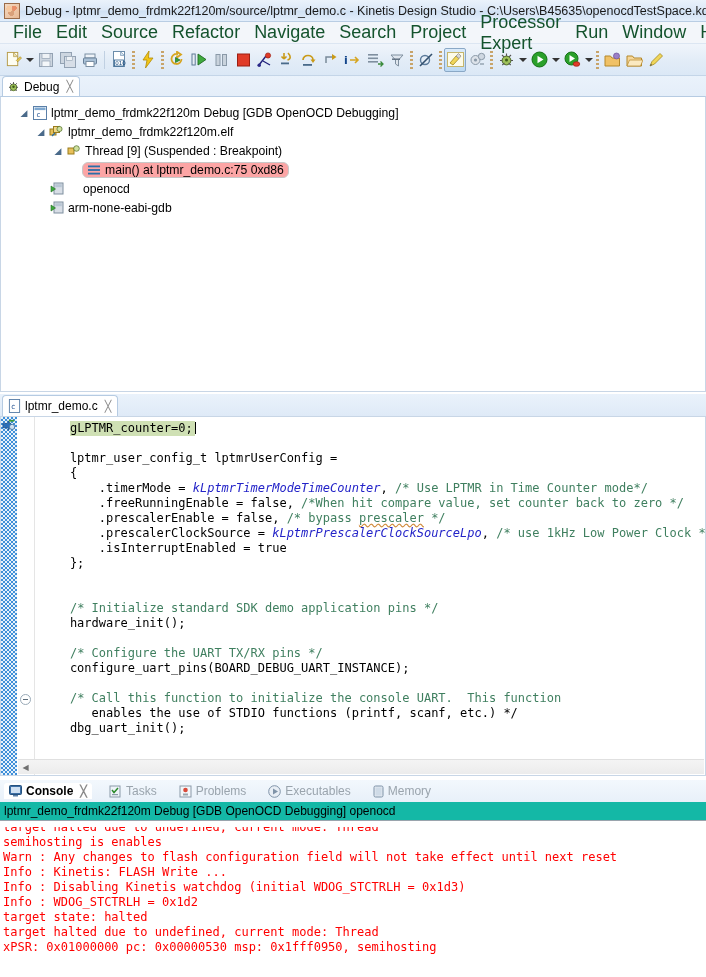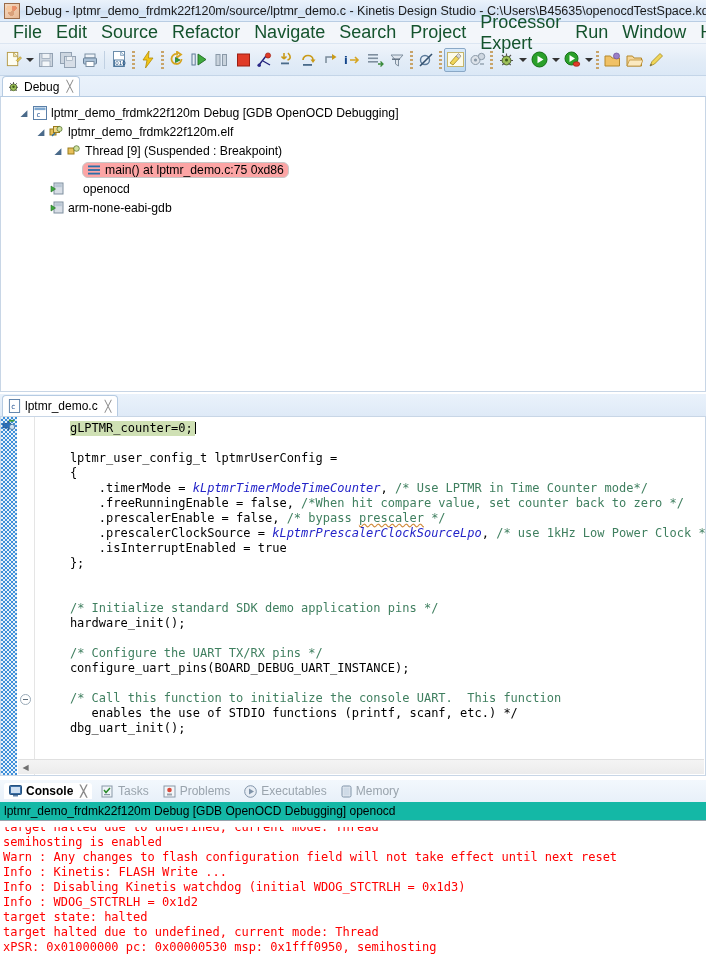--- a/index.html
+++ b/index.html
@@ -198,21 +198,21 @@
   #hscroll .arr-l { width: 15px; text-align: center; color: #707070; font-size: 8px; }
 
   
   #console {
     position: absolute; left: 0; top: 780px; width: 706px; height: 197px;
     background: #fff;
   }
   #console-tabs {
     height: 22px; display: flex; align-items: center;
     background: linear-gradient(to bottom,#f3f8fd,#e8f0f9);
-    padding-left: 4px; gap: 4px;
+    padding-left: 4px; gap: 12px;
   }
   .ctab {
     display: flex; align-items: center; gap: 4px;
     padding: 1px 5px; font-size: 12px; color: #9aa4ad;
   }
   .ctab.active { color: #000; font-weight: bold; background: #ffffff; border-radius: 3px 3px 0 0; }
   #console-title {
     font-size: 12px; padding: 2px 4px 2px 4px;
     border-bottom: 1px solid #9aa4ad;
     background: #14b8a6; white-space: nowrap;
@@ -705,21 +705,21 @@
             <rect x="1" y="1" width="9" height="11" rx="1.5" fill="#e2e9f0" stroke="#7f93a8"></rect>
             <rect x="2.5" y="2.5" width="6" height="8" fill="#cfdbe7"></rect>
           </svg>
         </span>
         <span>Memory</span>
       </div>
     </div>
   <div id="console-title">lptmr_demo_frdmk22f120m Debug [GDB OpenOCD Debugging] openocd</div>
   <div id="console-body" style="color: rgb(255, 0, 0);">
       <div class="line clip-top">target halted due to undefined, current mode: Thread</div>
-      <div class="line">semihosting is enabled</div>
+      <div class="line">semihosting is enables</div>
       <div class="line">Warn : Any changes to flash configuration field will not take effect until next reset</div>
       <div class="line">Info : Kinetis: FLASH Write ...</div>
       <div class="line">Info : Disabling Kinetis watchdog (initial WDOG_STCTRLH = 0x1d3)</div>
       <div class="line">Info : WDOG_STCTRLH = 0x1d2</div>
       <div class="line">target state: halted</div>
       <div class="line">target halted due to undefined, current mode: Thread</div>
       <div class="line">xPSR: 0x01000000 pc: 0x00000530 msp: 0x1fff0950, semihosting</div>
     </div>
 </div>
 

